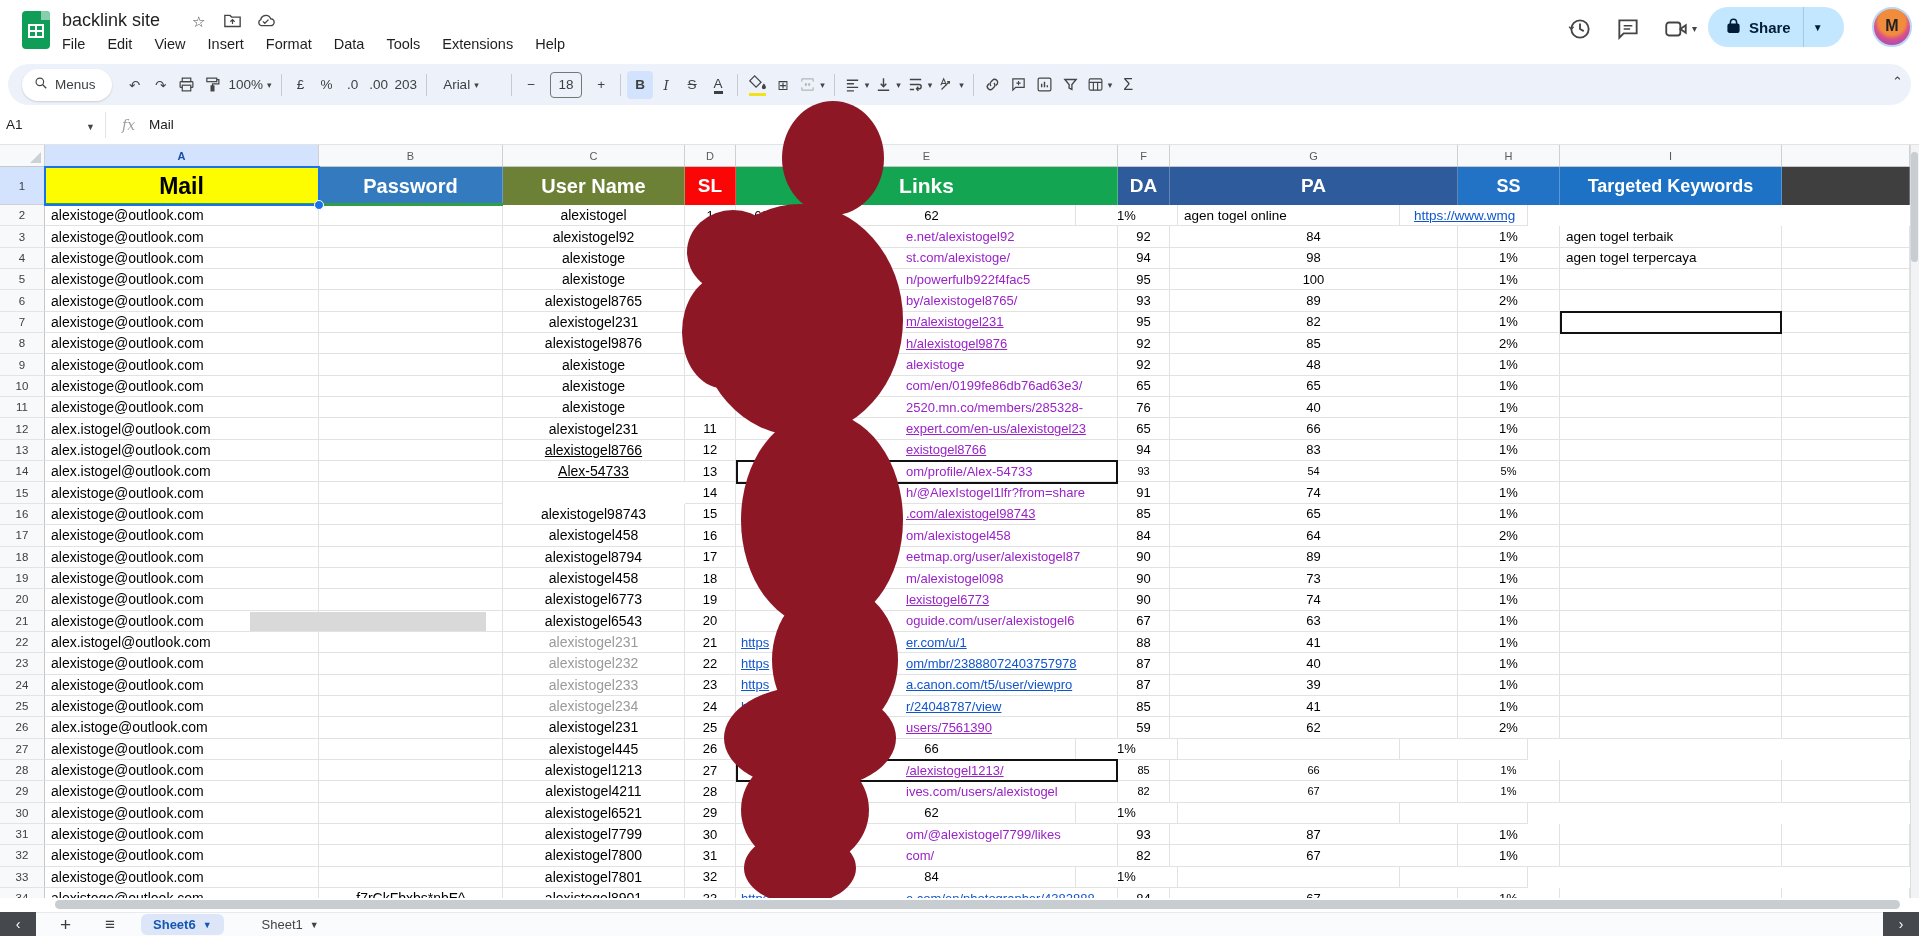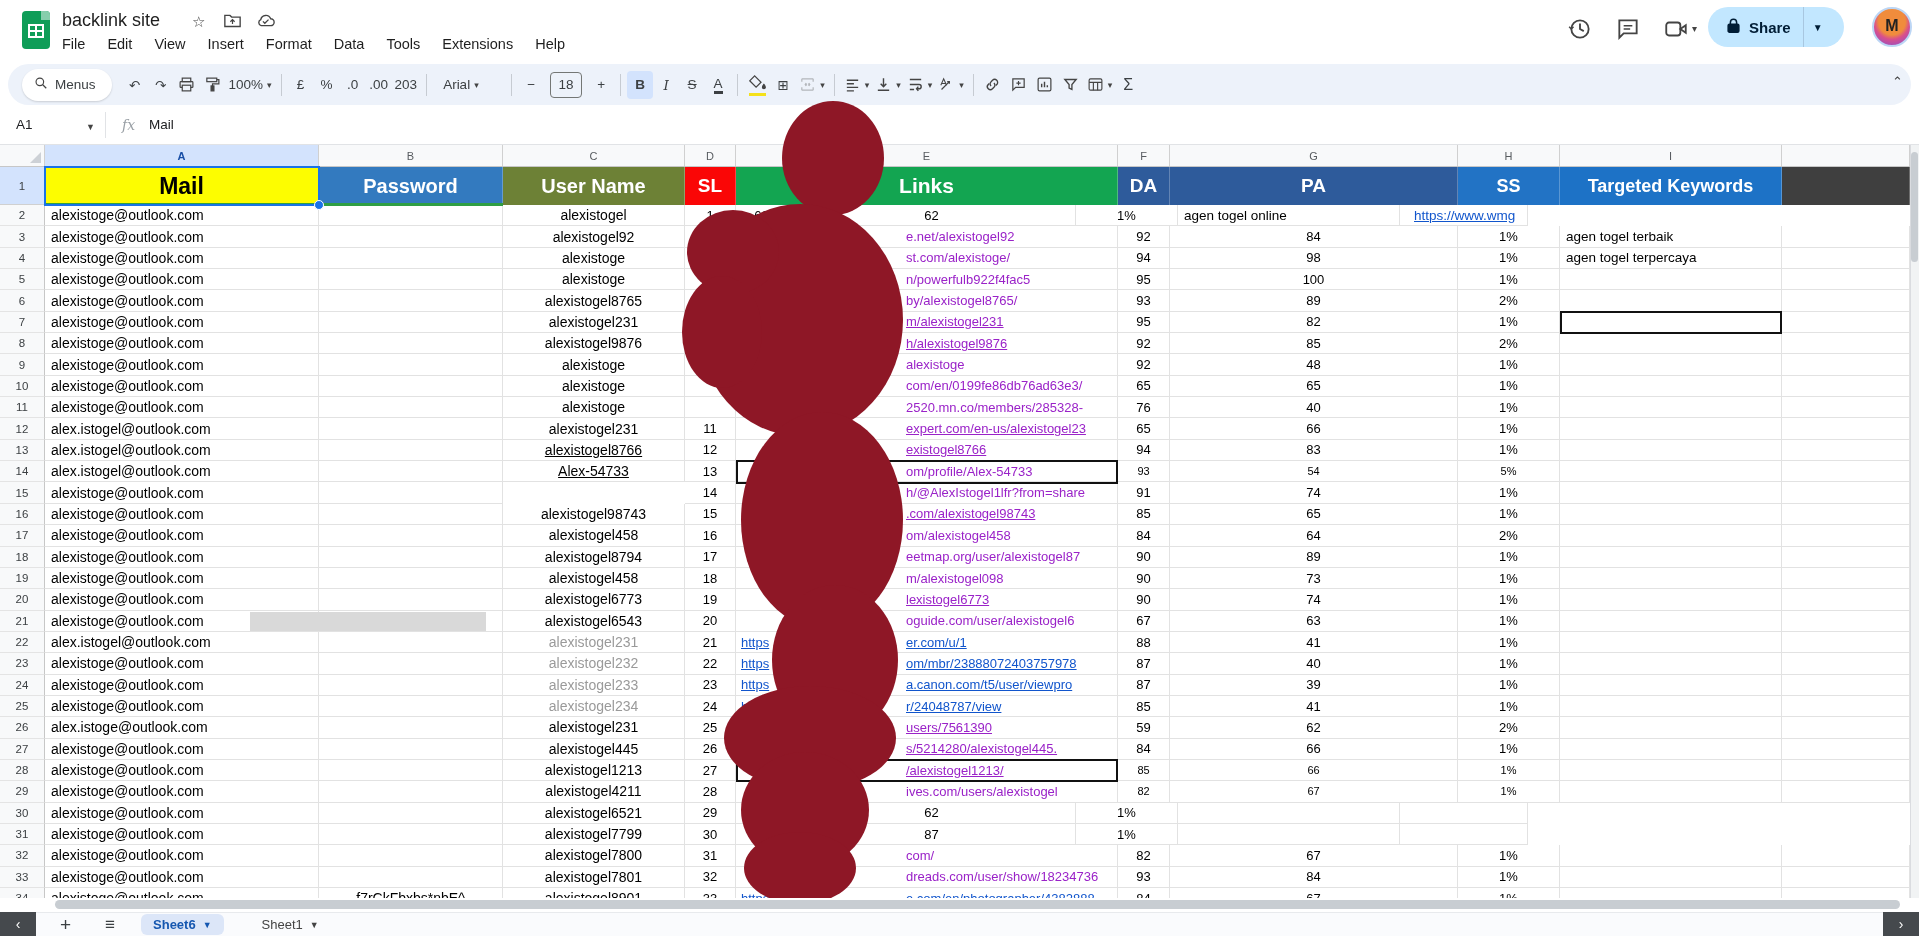--- a/index.html
+++ b/index.html
@@ -50,21 +50,21 @@
     display:flex; align-items:center; justify-content:center; margin:0 6px; }
   .tb.active { background:#d3e3fd; font-weight:bold; }
   .uA { border-bottom:3px solid #3c4043; line-height:15px; }
   .uFill { border-bottom:3px solid #f5e11a; line-height:15px; }
   .dim { color:#b3b6bb; }
   #tb-collapse { position:absolute; right:16px; top:74px; color:#444; font-size:13px; }
 
   
   #formula-bar { position:absolute; left:0; top:105px; width:1919px; height:40px; background:#fff;
     border-bottom:1px solid #e1e3e6; display:flex; align-items:center; }
-  #name-box { width:105px; display:flex; align-items:flex-end; padding-left:16px; font-size:13.5px; color:#202124; }
+  #name-box { width:105px; display:flex; align-items:flex-end; padding-left:6px; font-size:13.5px; color:#202124; }
   #name-box .caret{ margin-left:auto; margin-right:10px; font-size:9px; color:#444; }
   #fb-div { width:1px; height:26px; background:#e1e3e6; }
   #fx { font-family:"DejaVu Serif",serif; font-style:italic; color:#9aa0a6; font-size:14px; margin:0 14px 0 16px; }
   #fb-value { font-size:13.5px; color:#202124; }
 
   
   #grid { position:absolute; left:0; top:145px; width:1919px; height:753px; overflow:hidden; background:#fff; }
   #letters { display:flex; height:22px; background:#f8f9fa; border-bottom:1px solid #c7c7c7; }
   .lcell { border-right:1px solid #d0d0d0; font-size:11px; color:#575b5f; display:flex;
            align-items:center; justify-content:center; flex:none; }
@@ -727,23 +727,20 @@
           <div class="cell c-num" style="width: 102px;">2%</div>
           <div class="cell c-kw" style="width: 222px;"></div>
           <div class="cell c-extra" style="width: 128px;"></div>
         </div>
         <div class="grow">
           <div class="gut">27</div>
           <div class="cell c-mail" style="width: 274px;">alexistoge@outlook.com</div>
           <div class="cell c-pw" style="width: 184px;"></div>
           <div class="cell c-user" style="width: 182px;">alexistogel445</div>
           <div class="cell c-num" style="width: 51px;">26</div>
-          <div class="cell c-e" style="width: 382px;">
-            <span class="frag lk-purple lk-und">s/5214280/alexistogel445.</span>
-          </div>
           <div class="cell c-num" style="width: 52px;">84</div>
           <div class="cell c-num" style="width: 288px;">66</div>
           <div class="cell c-num" style="width: 102px;">1%</div>
           <div class="cell c-kw" style="width: 222px;"></div>
           <div class="cell c-extra" style="width: 128px;"></div>
         </div>
         <div class="grow">
           <div class="gut">28</div>
           <div class="cell c-mail" style="width: 274px;">alexistoge@outlook.com</div>
           <div class="cell c-pw" style="width: 184px;"></div>
@@ -784,20 +781,23 @@
           <div class="cell c-num" style="width: 102px;">1%</div>
           <div class="cell c-kw" style="width: 222px;"></div>
           <div class="cell c-extra" style="width: 128px;"></div>
         </div>
         <div class="grow">
           <div class="gut">31</div>
           <div class="cell c-mail" style="width: 274px;">alexistoge@outlook.com</div>
           <div class="cell c-pw" style="width: 184px;"></div>
           <div class="cell c-user" style="width: 182px;">alexistogel7799</div>
           <div class="cell c-num" style="width: 51px;">30</div>
+          <div class="cell c-e" style="width: 382px;">
+            <span class="frag lk-purple">om/@alexistogel7799/likes</span>
+          </div>
           <div class="cell c-num" style="width: 52px;">93</div>
           <div class="cell c-num" style="width: 288px;">87</div>
           <div class="cell c-num" style="width: 102px;">1%</div>
           <div class="cell c-kw" style="width: 222px;"></div>
           <div class="cell c-extra" style="width: 128px;"></div>
         </div>
         <div class="grow">
           <div class="gut">32</div>
           <div class="cell c-mail" style="width: 274px;">alexistoge@outlook.com</div>
           <div class="cell c-pw" style="width: 184px;"></div>
@@ -811,23 +811,20 @@
           <div class="cell c-num" style="width: 102px;">1%</div>
           <div class="cell c-kw" style="width: 222px;"></div>
           <div class="cell c-extra" style="width: 128px;"></div>
         </div>
         <div class="grow">
           <div class="gut">33</div>
           <div class="cell c-mail" style="width: 274px;">alexistoge@outlook.com</div>
           <div class="cell c-pw" style="width: 184px;"></div>
           <div class="cell c-user" style="width: 182px;">alexistogel7801</div>
           <div class="cell c-num" style="width: 51px;">32</div>
-          <div class="cell c-e" style="width: 382px;">
-            <span class="frag lk-purple">dreads.com/user/show/18234736</span>
-          </div>
           <div class="cell c-num" style="width: 52px;">93</div>
           <div class="cell c-num" style="width: 288px;">84</div>
           <div class="cell c-num" style="width: 102px;">1%</div>
           <div class="cell c-kw" style="width: 222px;"></div>
           <div class="cell c-extra" style="width: 128px;"></div>
         </div>
         <div class="grow">
           <div class="gut">34</div>
           <div class="cell c-mail" style="width: 274px;">alexistoge@outlook.com</div>
           <div class="cell c-pw" style="width: 184px;">f7rCkFbxbs*nbE^</div>

